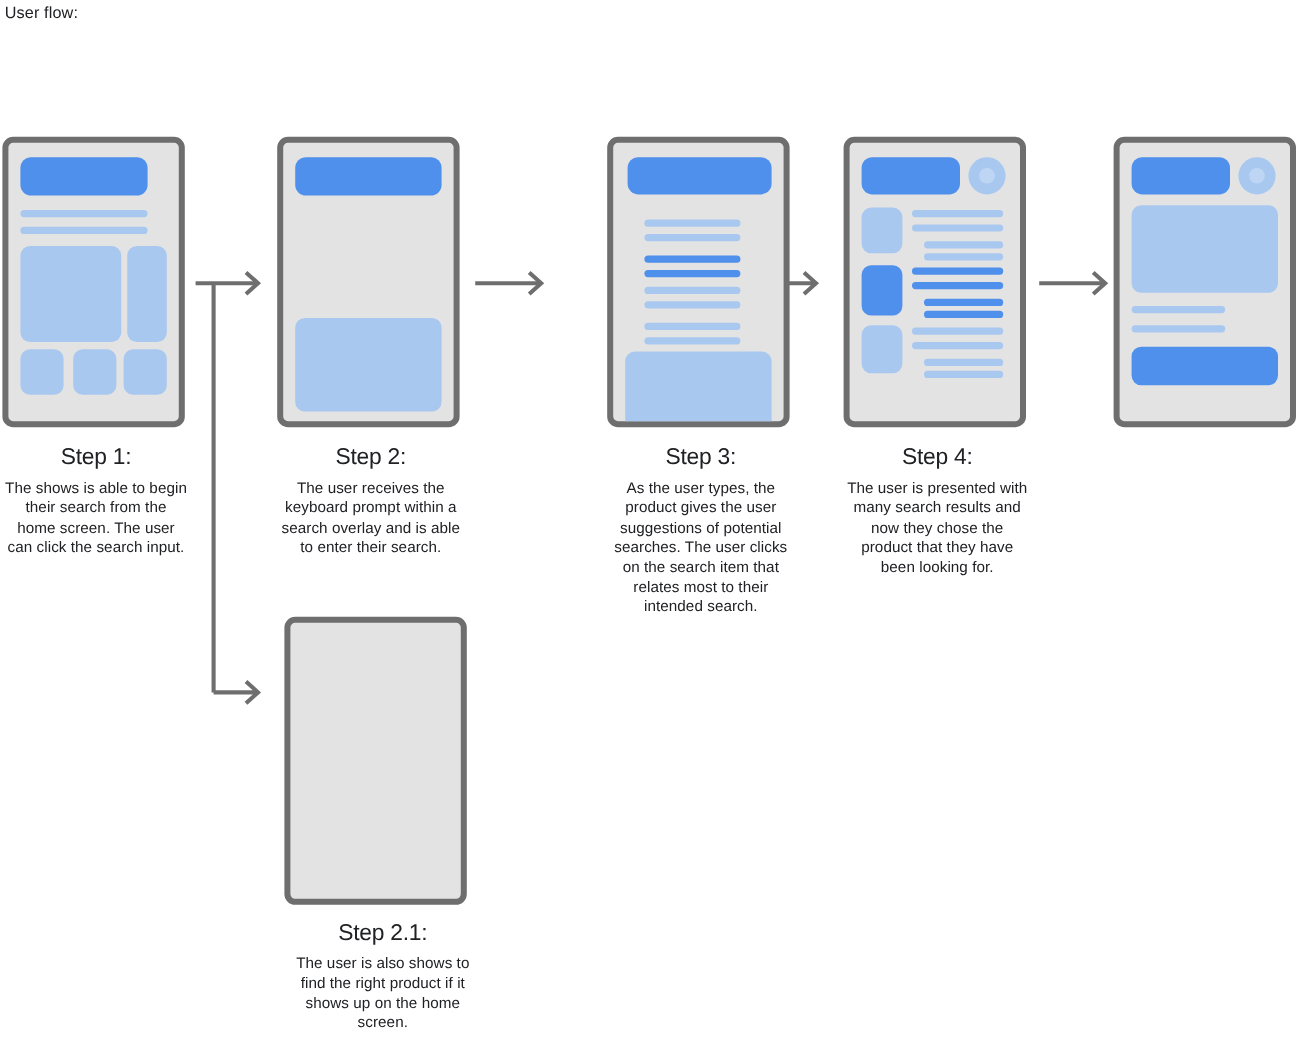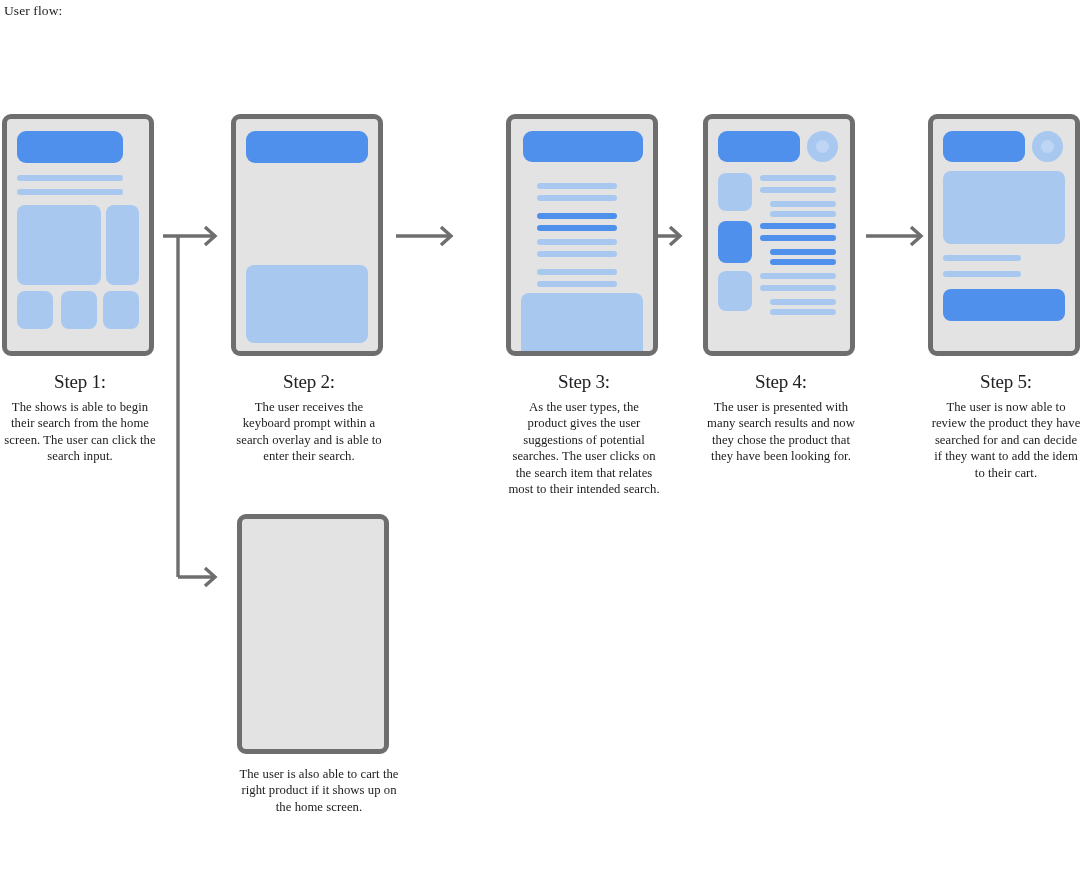--- a/index.html
+++ b/index.html
@@ -11,21 +11,20 @@
     width: 1092px;
     height: 872px;
     position: relative;
     font-family: "Liberation Sans", sans-serif;
     color: #202124;
     overflow: hidden;
   }
   .canvas {
     position: absolute;
     inset: 0;
-    font-family: Liberation Serif, serif;
   }
 
   
   .eyebrow {
     position: absolute;
     left: 4px;
     top: 2px;
     font-size: 13.5px;
     line-height: 18px;
     color: #202124;
@@ -243,28 +242,25 @@
       <div class="screen">
         <div class="blk dark" style="left:10px; top:12px; width:82px; height:31px; border-radius:9px;"></div>
         <div class="blk circle" style="left:99px; top:12px; width:31px; height:31px;"></div>
         <div class="blk circle-inner" style="left:108px; top:21px; width:13px; height:13px;"></div>
         <div class="blk" style="left:10px; top:52px;  width:122px; height:73px; border-radius:8px;"></div>
         <div class="blk line" style="left:10px; top:136px; width:78px;"></div>
         <div class="blk line" style="left:10px; top:152px; width:78px;"></div>
         <div class="blk dark" style="left:10px; top:170px; width:122px; height:32px; border-radius:8px;"></div>
       </div>
     </div>
-    <div class="caption">
-      <div class="caption-title">Step 5:</div>
-      <div class="caption-body">The user is now able to review the product they have searched for and can decide if they want to add the idem to their cart.</div>
-    </div>
   </div>
 
   <div class="step step-s21">
     <div class="phone tall">
       <div class="screen"></div>
     </div>
     <div class="caption">
-      <div class="caption-body">The user is also able to cart the right product if it shows up on the home screen.</div>
+      <div class="caption-title">Step 2.1:</div>
+      <div class="caption-body">The user is also shows to find the right product if it shows up on the home screen.</div>
     </div>
   </div>
 
 </div>
 
 </body></html>

